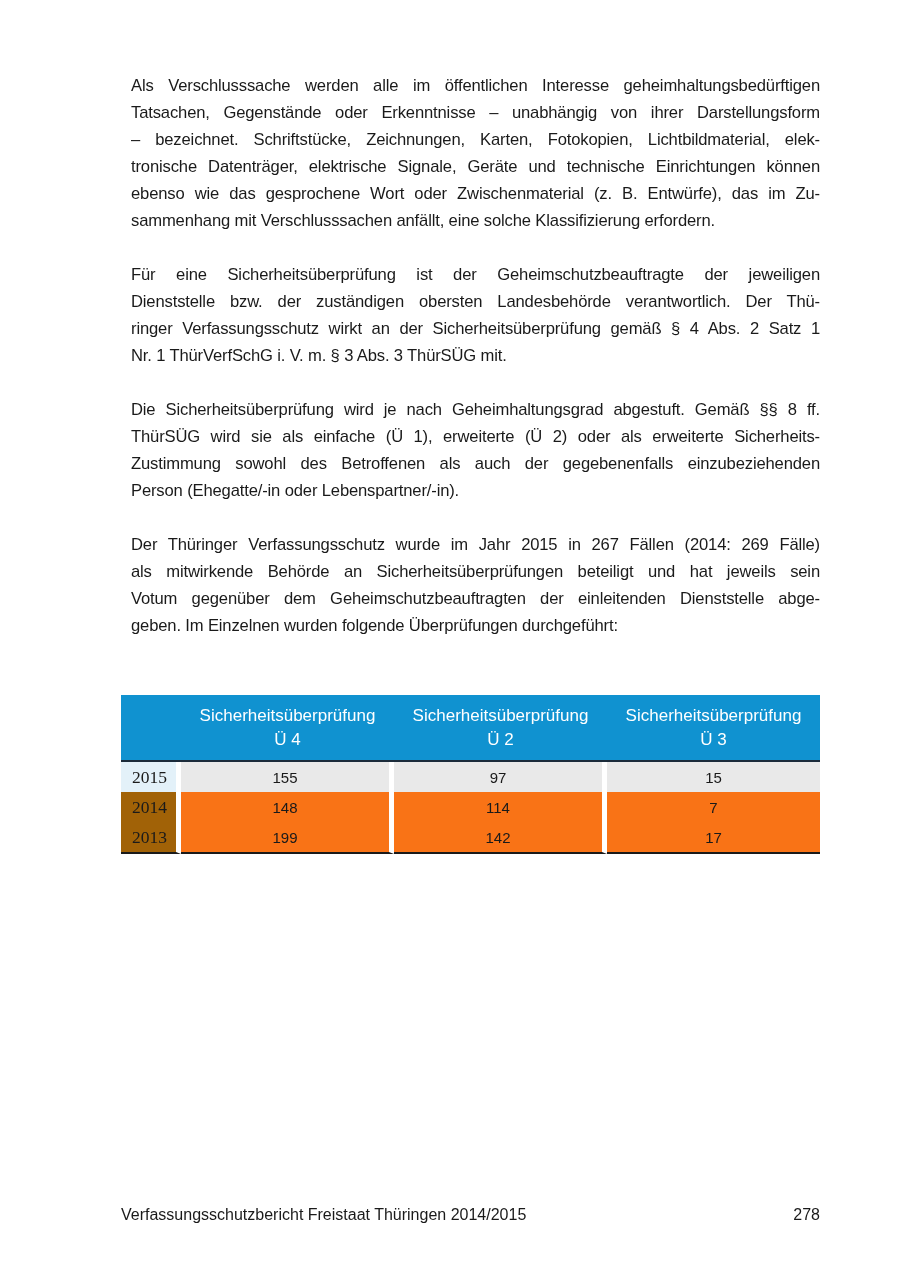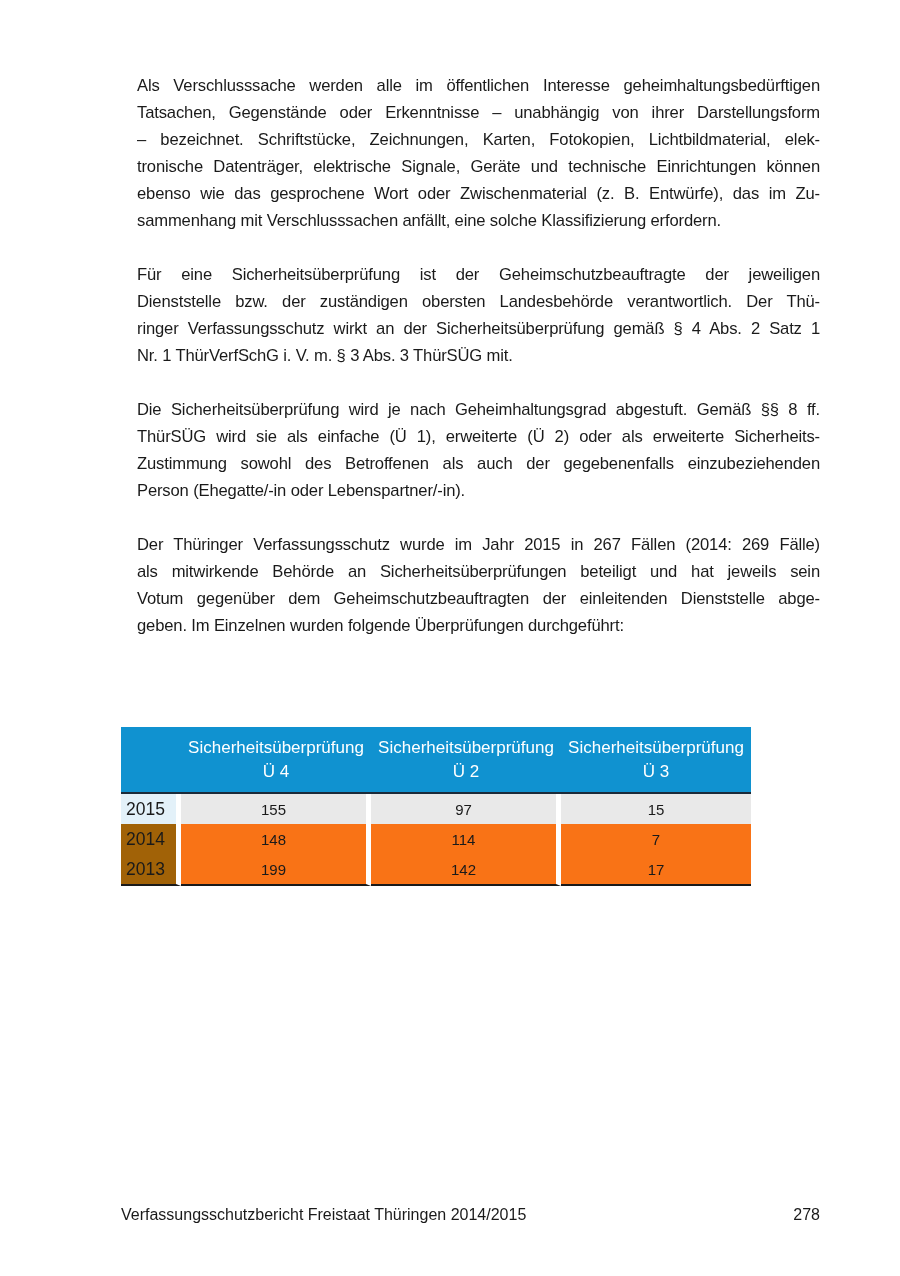--- a/index.html
+++ b/index.html
@@ -1,28 +1,28 @@
 <!DOCTYPE html>
 <html><head>
 <meta charset="utf-8">
 <style>
   html, body { margin: 0; padding: 0; background: #ffffff; }
   body { width: 900px; height: 1276px; position: relative; overflow: hidden;
          font-family: "Liberation Sans", sans-serif; color: #1a1a1a; }
   .page-content { position: absolute; left: 121px; top: 72px; width: 699px; }
-  .para { font-size: 16.6px; line-height: 27px; margin: 0 0 27px 16px; text-align: justify; letter-spacing: -0.15px; }
+  .para { font-size: 16.6px; line-height: 27px; margin: 0 0 27px 10px; text-align: justify; letter-spacing: -0.15px; }
   .para .ln { display: block; text-align: justify; text-align-last: justify; white-space: nowrap; }
   .para .ln.last { text-align-last: left; }
   .table-wrap { position: absolute; left: 121px; top: 695px; width: 699px; }
-  table { border-collapse: separate; border-spacing: 0; width: 630px; table-layout: fixed; margin-top: 32px; }
+  table { border-collapse: separate; border-spacing: 0; width: 699px; table-layout: fixed; }
   th { background: #1092d0; color: #ffffff; font-weight: normal; font-size: 17px; line-height: 24px;
        height: 65px; padding: 0; text-align: center; border-bottom: 2px solid #1b2b3a; vertical-align: middle; }
   th.year-head { width: 60px; }
   td { font-size: 15px; height: 30px; padding: 0; text-align: center; vertical-align: middle; }
-  td.year { text-align: left; padding-left: 5px; font-size: 17.5px; color: #1a1a1a; border-right: 5px solid #ffffff; }
+  td.year { text-align: left; padding-left: 11px; font-size: 17.5px; color: #1a1a1a; border-right: 5px solid #ffffff; font-family: Liberation Serif, serif; }
   tr.r0 td.year { background: #e3f1f9; }
   tr.r1 td.year, tr.r2 td.year { background: #a16207; }
   tr.r0 td.val { background: #e9e9e9; }
   tr.r1 td.val, tr.r2 td.val { background: #f97316; }
   td.val.c0, td.val.c1 { border-right: 5px solid #ffffff; }
   tr.r2 td { border-bottom: 2px solid #1a1a1a; }
   .footer { position: absolute; left: 121px; top: 1206px; width: 699px; font-size: 16px; color: #1a1a1a; }
   .footer .title { position: absolute; left: 0; top: 0; }
   .footer .page-no { position: absolute; right: 0; top: 0; }
 </style>

